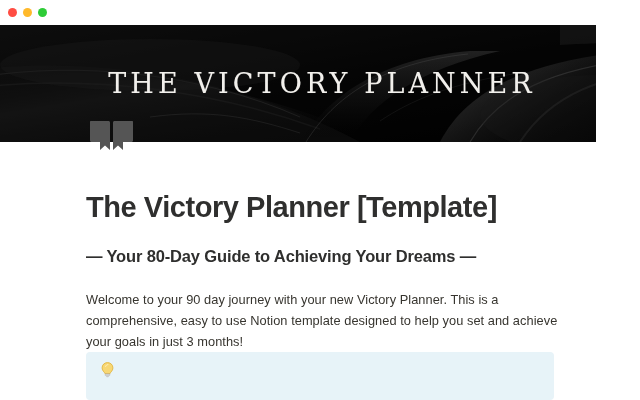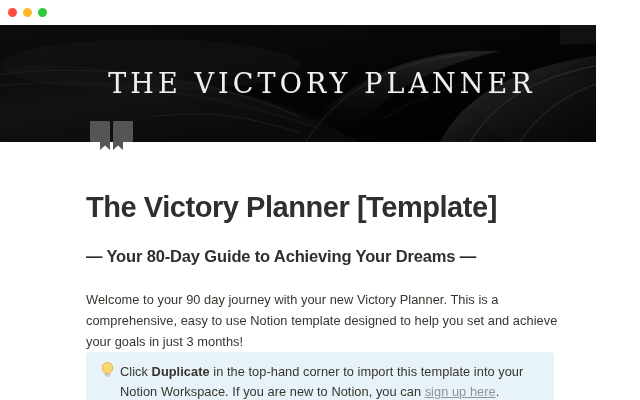--- a/index.html
+++ b/index.html
@@ -273,23 +273,20 @@
 
     <div class="callout">
       <div class="callout-icon">
         <svg width="13" height="16" viewBox="0 0 13 16" aria-hidden="true">
           <path d="M6.5 0.6 C3.4 0.6 1.1 2.9 1.1 5.8 c0 1.9 1.0 3.2 1.9 4.2 c0.5 0.6 0.8 1.0 0.9 1.5 l5.2 0 c0.1 -0.5 0.4 -0.9 0.9 -1.5 c0.9 -1.0 1.9 -2.3 1.9 -4.2 C11.9 2.9 9.6 0.6 6.5 0.6 Z" fill="#f7d774" stroke="#e0ae32" stroke-width="0.8"></path>
           <path d="M4.2 11.9 l4.6 0 l0 1.5 l-4.6 0 Z" fill="#d9d9d9" stroke="#b0b0b0" stroke-width="0.5"></path>
           <path d="M4.7 13.8 l3.6 0 c-0.2 0.9 -0.9 1.5 -1.8 1.5 c-0.9 0 -1.6 -0.6 -1.8 -1.5 Z" fill="#c9c9c9"></path>
           <path d="M4.6 4.4 C5.0 3.3 5.9 2.7 6.9 2.6" fill="none" stroke="#fff6d8" stroke-opacity="0.85" stroke-width="0.9" stroke-linecap="round"></path>
         </svg>
       </div>
-      <div class="callout-text">
-        <span>Click </span><b>Duplicate</b><span> in the top-hand corner to import this template into your Notion Workspace. If you are new to Notion, you can </span><span class="callout-link">sign up here</span><span>.</span>
-      </div>
     </div>
 
   </div>
 
   <div class="page-icon">
     <svg viewBox="0 0 47 36" aria-hidden="true">
       <path d="M2.5 1 L20.5 1 C21.3 1 22 1.7 22 2.5 L22 30 L17 25.5 L12 30 L12 22 L3.5 22 C2.7 22 2 21.3 2 20.5 L2 2.5 C2 1.7 2.2 1 2.5 1 Z" fill="#555555"></path>
       <path d="M44.5 1 L26.5 1 C25.7 1 25 1.7 25 2.5 L25 30 L30 25.5 L35 30 L35 22 L43.5 22 C44.3 22 45 21.3 45 20.5 L45 2.5 C45 1.7 44.8 1 44.5 1 Z" fill="#555555"></path>
     </svg>
   </div>

